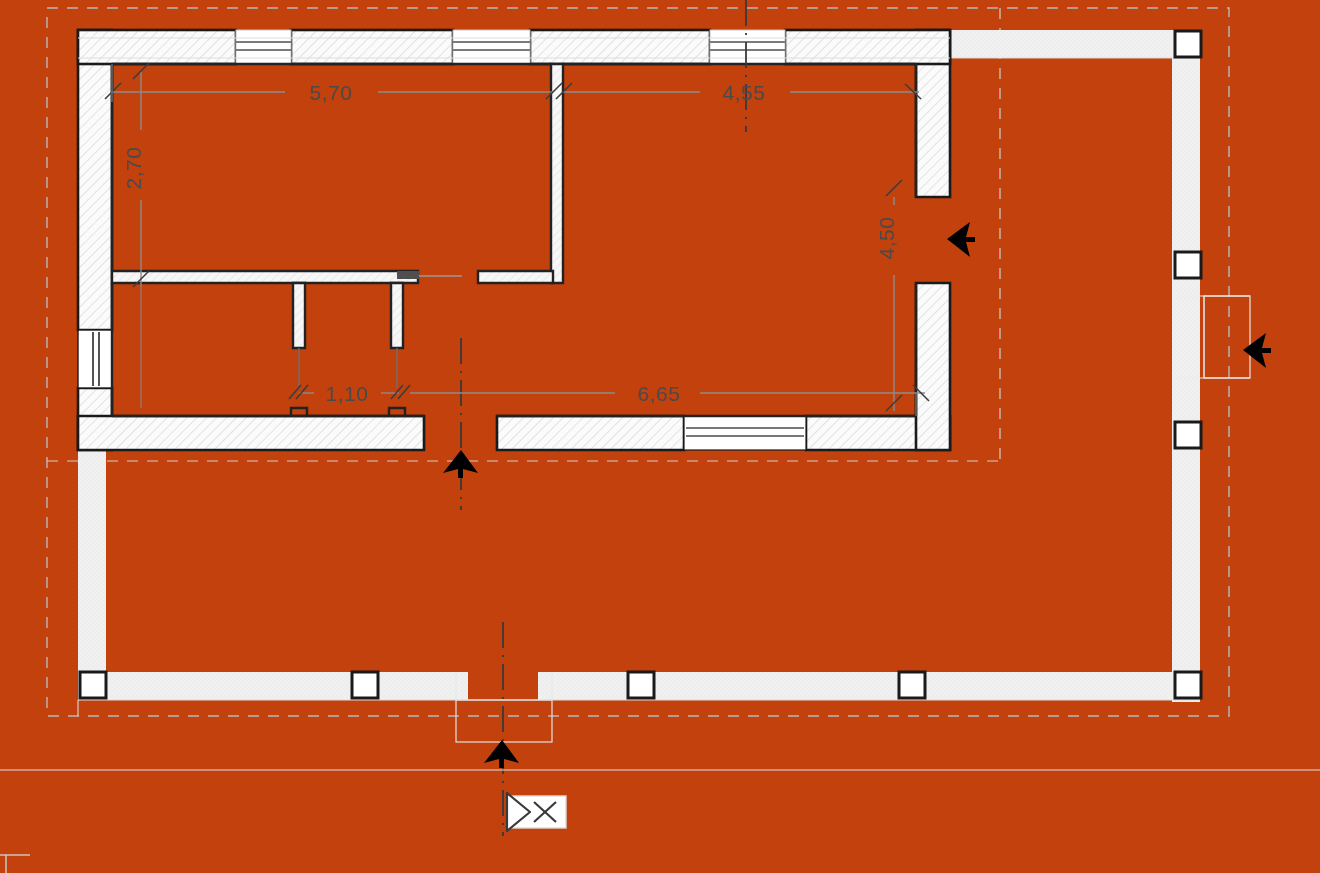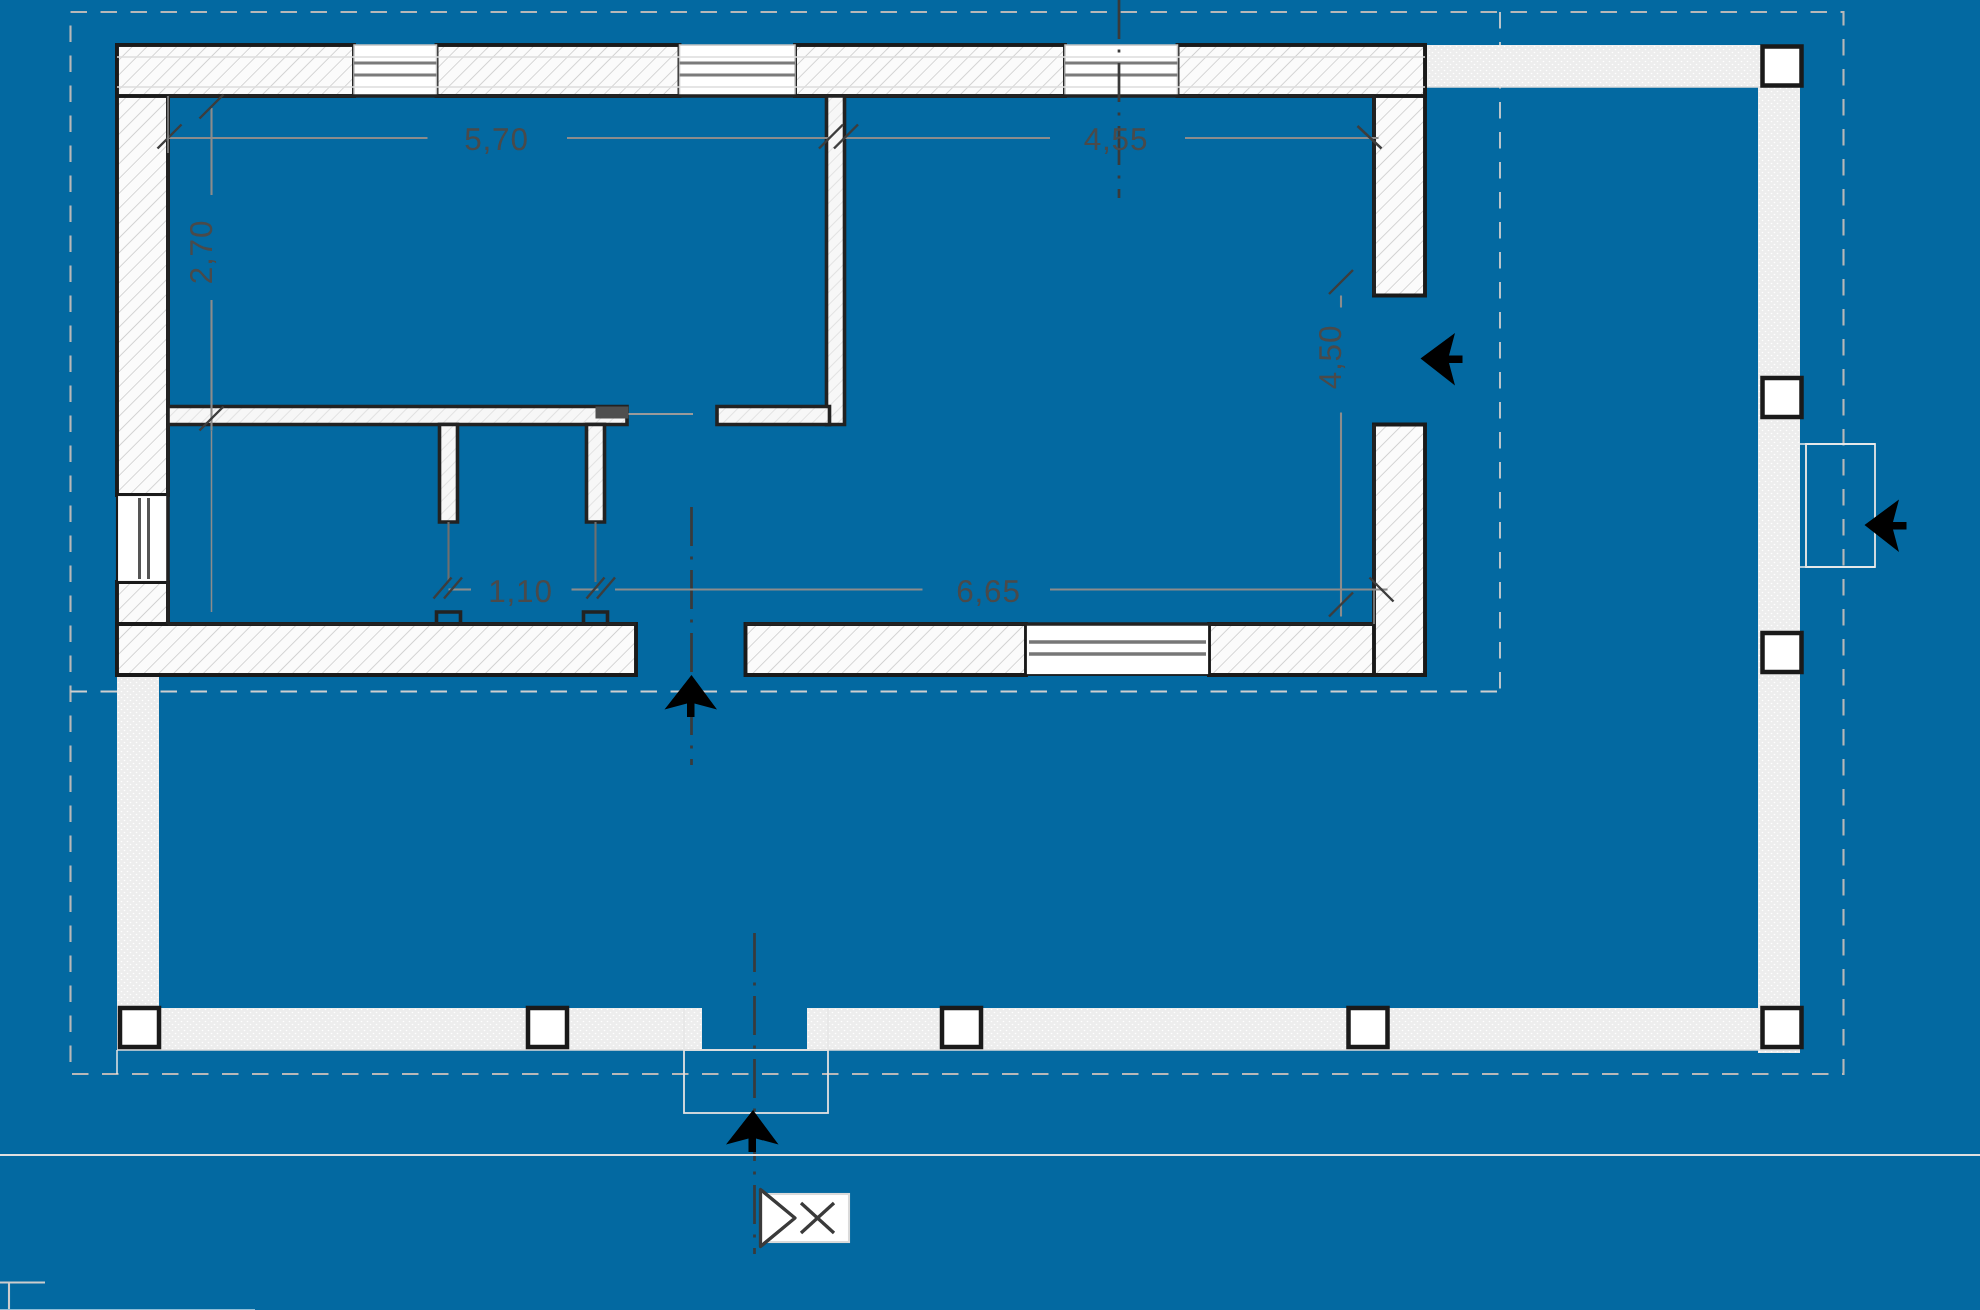--- a/index.html
+++ b/index.html
@@ -6,21 +6,21 @@
   html, body {
     margin: 0;
     padding: 0;
     background: #ffffff;
     font-family: "Liberation Sans", sans-serif;
   }
   #stage {
     position: relative;
     width: 1320px;
     height: 873px;
-    background: #0369a1;
+    background: #c2410c;
     overflow: hidden;
   }
   #plan-svg {
     position: absolute;
     left: 0;
     top: 0;
     width: 1320px;
     height: 873px;
     display: block;
   }

